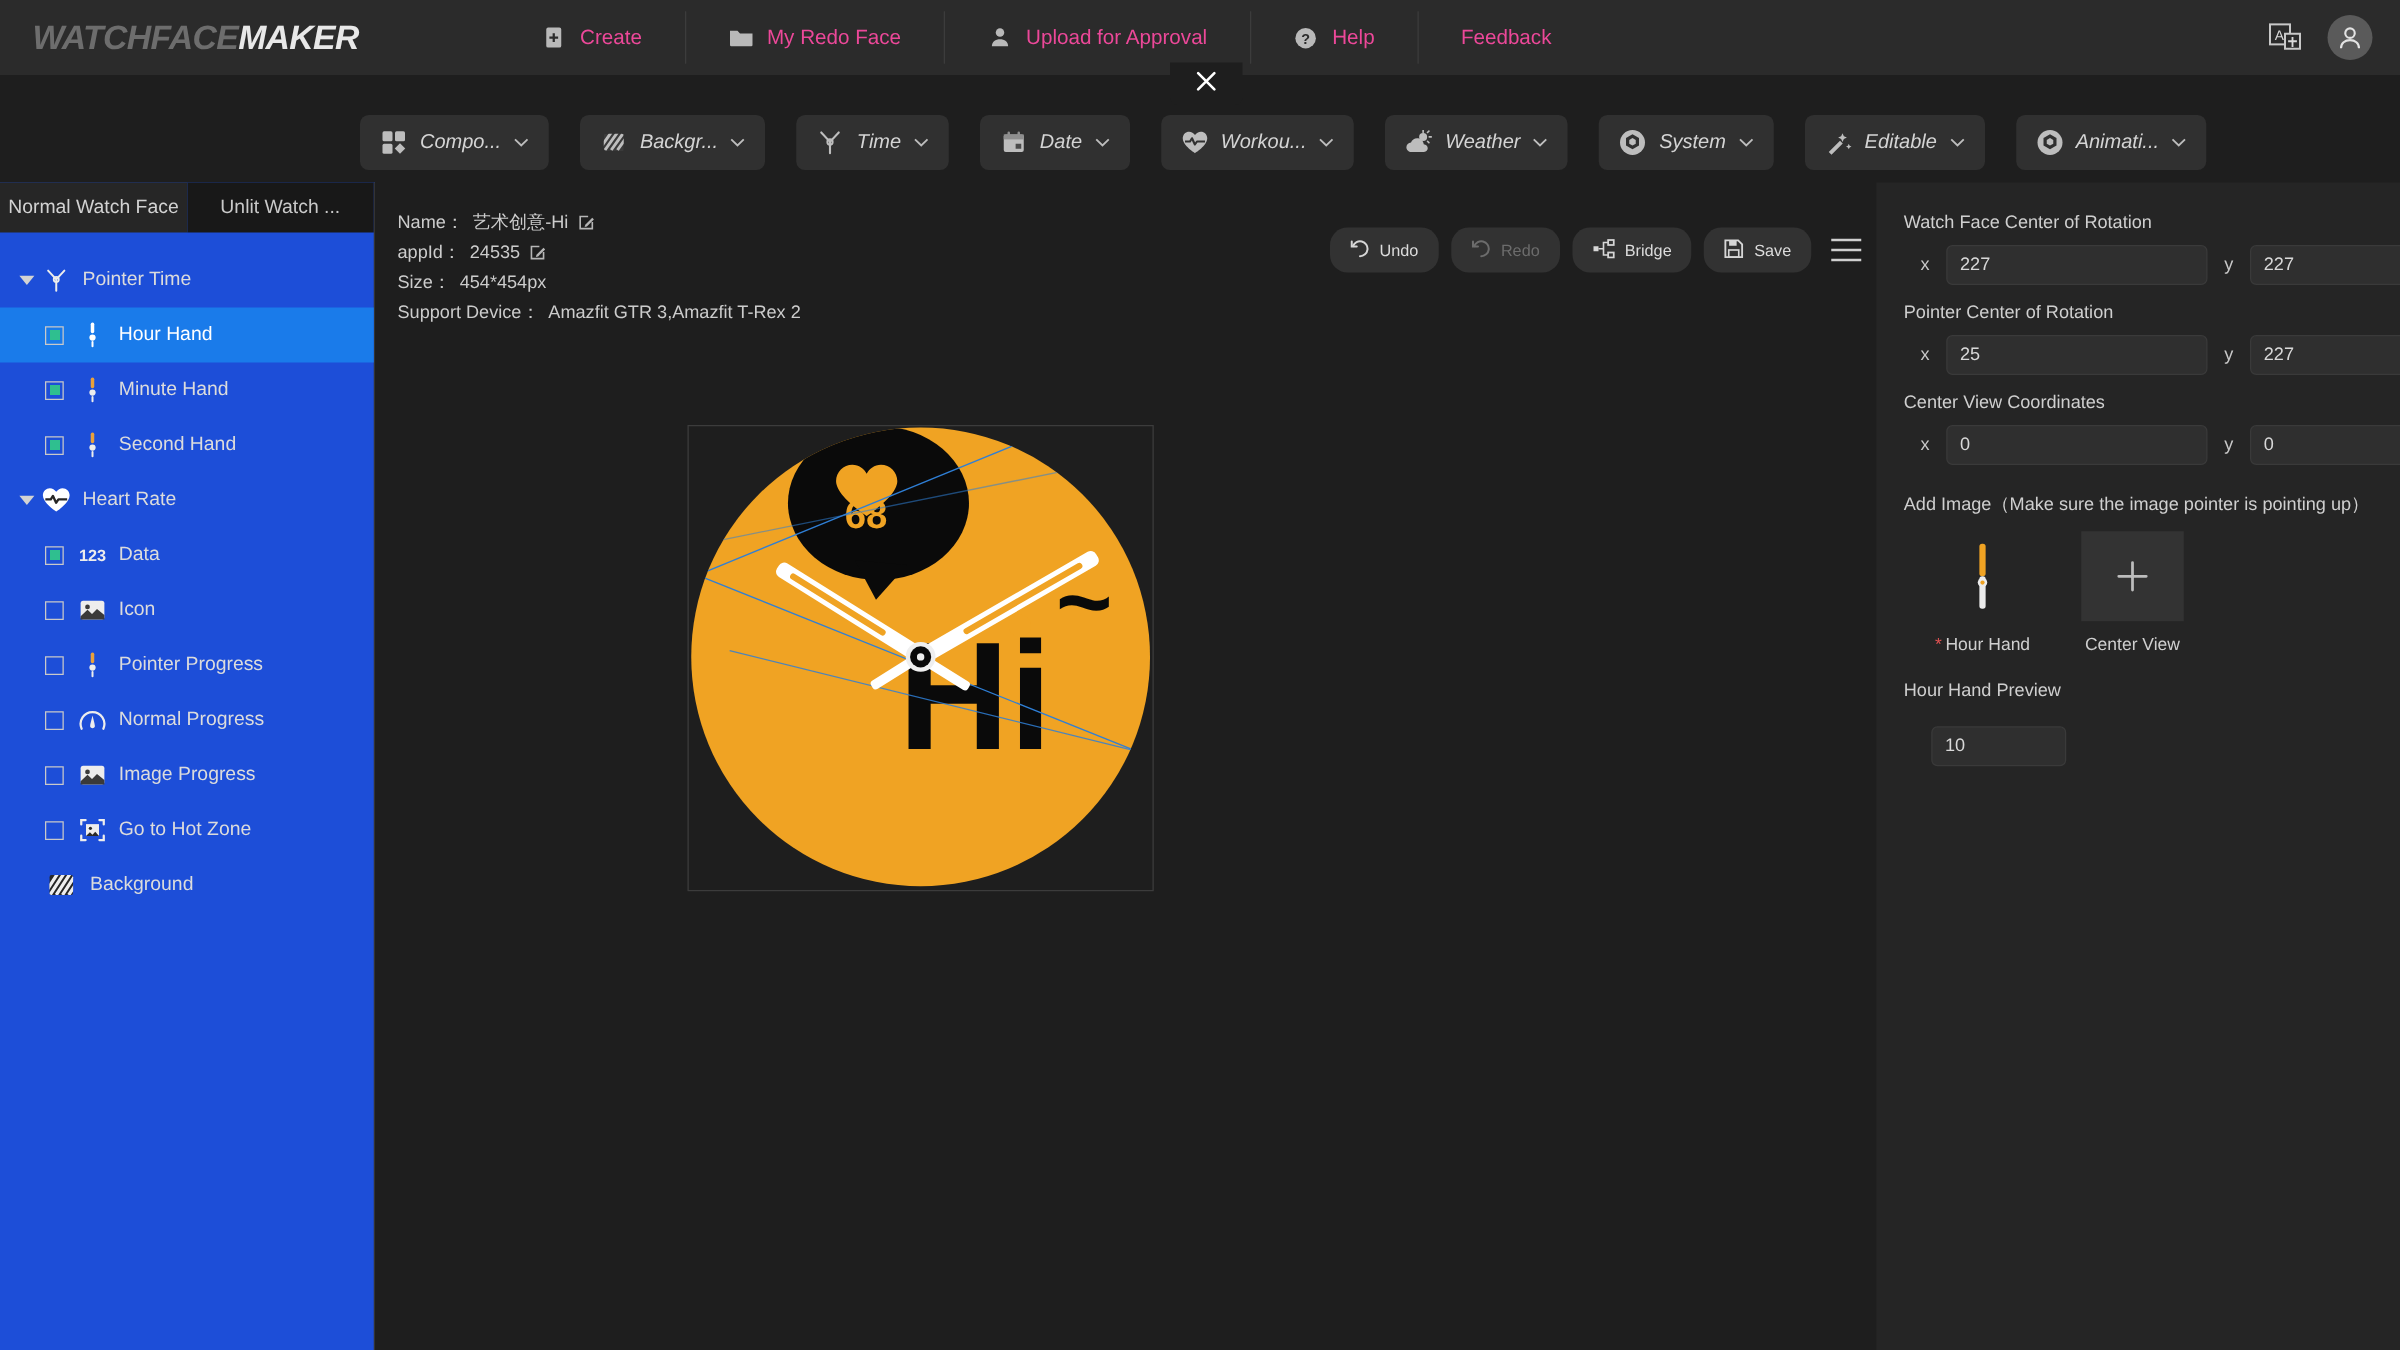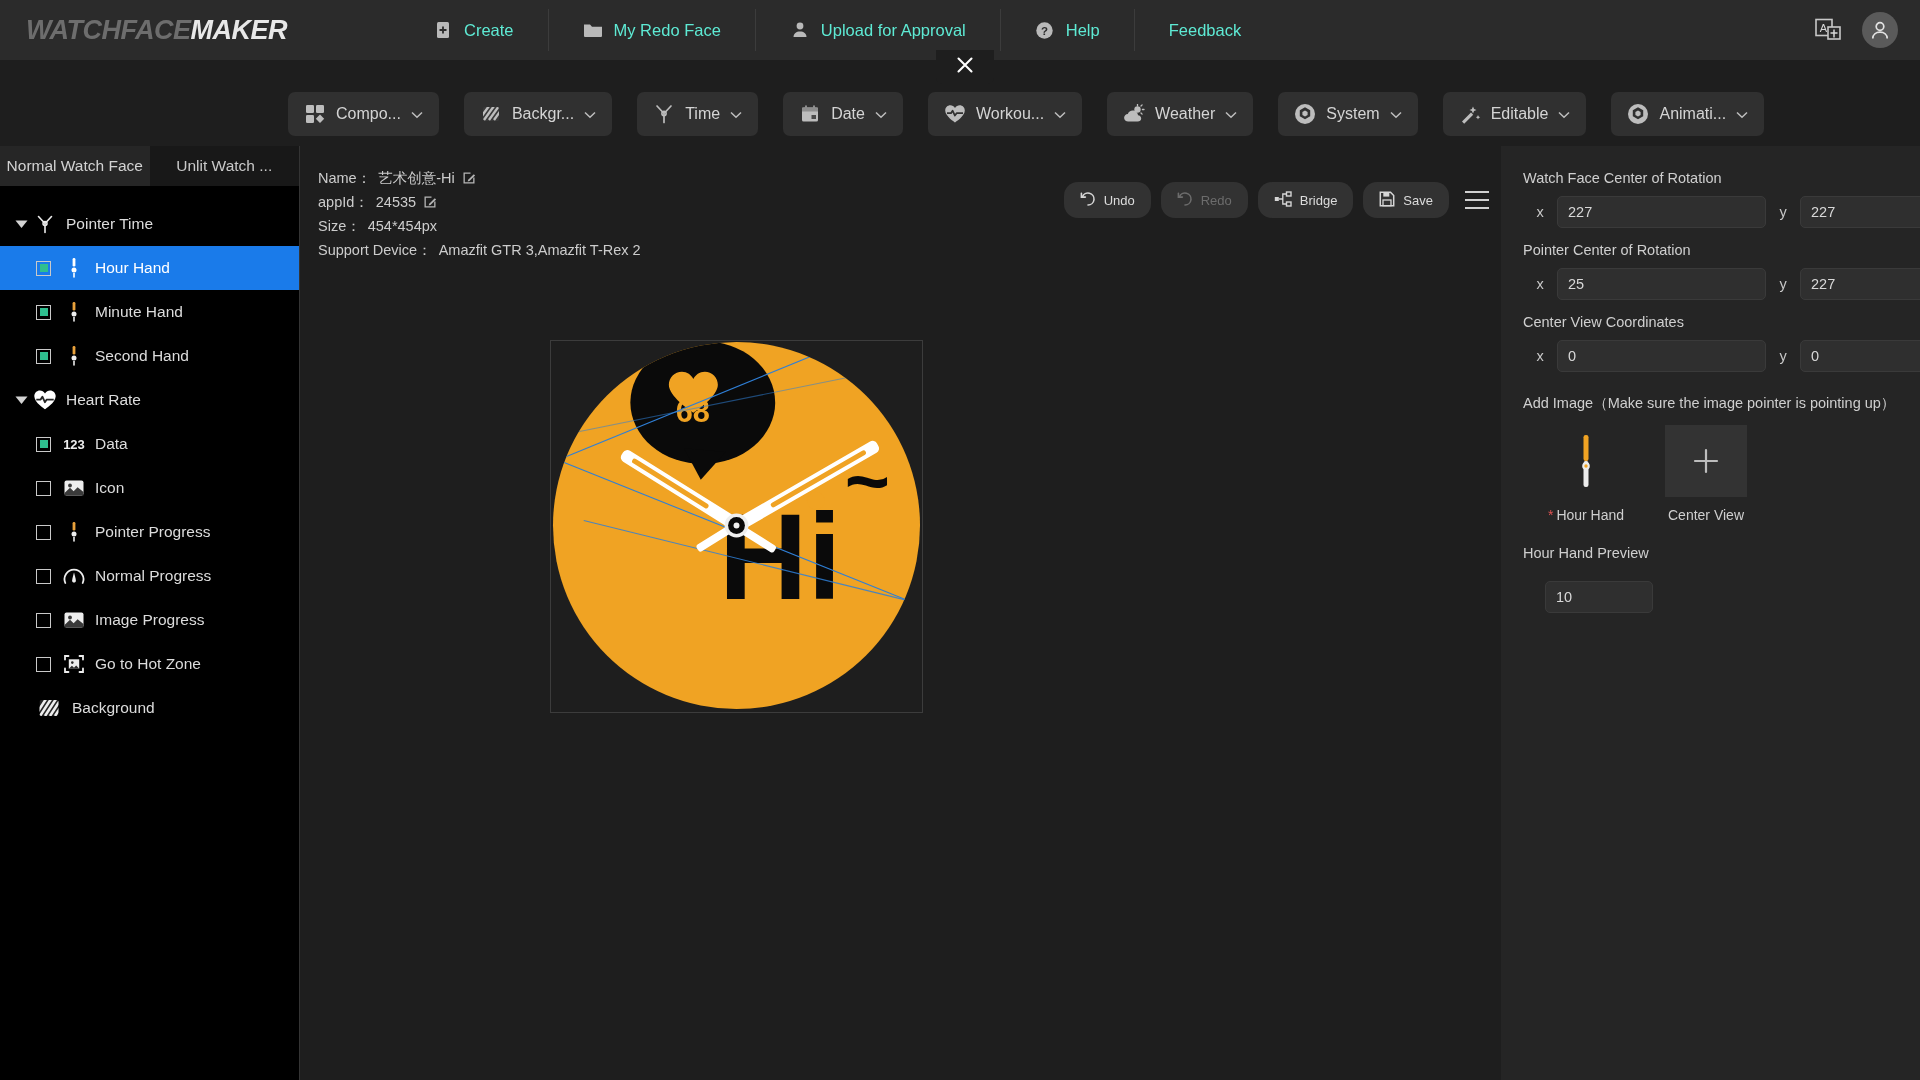--- a/index.html
+++ b/index.html
@@ -22,21 +22,21 @@
     margin-left: 26px;
     font-size: 27px; font-style: italic; font-weight: 700;
     letter-spacing: -0.5px; white-space: nowrap;
   }
   .logo .l1 { color: #6d6d6d; }
   .logo .l2 { color: #e8e8e8; }
   .navwrap { display: flex; align-items: center; margin-left: 112px; height: 60px; }
   .navitem {
     display: flex; align-items: center; gap: 11px;
     padding: 0 34px; height: 42px;
-    font-size: 16.5px; color: #5eead4; white-space: nowrap;
+    font-size: 16.5px; color: #ec4899; white-space: nowrap;
     cursor: pointer;
     border-right: 1px solid #3c3c3c;
   }
   .navitem:last-child { border-right: none; }
   .navitem .nico { display:inline-flex; width:20px; height:20px; align-items:center; justify-content:center; }
   .topright {
     position: absolute; right: 22px; top: 0; height: 60px;
     display: flex; align-items: center; gap: 20px;
   }
   .avatar {
@@ -59,28 +59,28 @@
     display: flex; align-items: center; padding-left: 288px; gap: 25px;
   }
   .tbtn {
     display: flex; align-items: center; gap: 10px;
     height: 44px; padding: 0 16px;
     background: #303030; border-radius: 7px;
     font-size: 16px; color: #d4d4d4; cursor: pointer;
     white-space: nowrap; min-width: 106px;
   }
   .tbtn .ticon { width: 22px; height: 22px; display:inline-flex; align-items:center; justify-content:center; flex: 0 0 22px; }
-  .tbtn .tlabel { flex: 1 1 auto; }
+  .tbtn .tlabel { flex: 1 1 auto; font-style: italic; }
   .tbtn .caret { flex: 0 0 12px; }
   .tbtn.wide { min-width: 126px; }
 
   
   .leftpanel {
     position: absolute; top: 146px; left: 0; width: 300px; height: 934px;
-    background: #000000; border-right: 1px solid #343434;
+    background: #1d4ed8; border-right: 1px solid #343434;
   }
   .ltabs { display: flex; height: 40px; }
   .ltab {
     flex: 1; display: flex; align-items: center; justify-content: center;
     font-size: 15.5px; color: #d2d2d2; cursor: pointer;
     background: #262626;
   }
   .ltab.alt { background: #181818; color: #c9c9c9; }
   .tree { padding-top: 16px; }
   .tnode {

